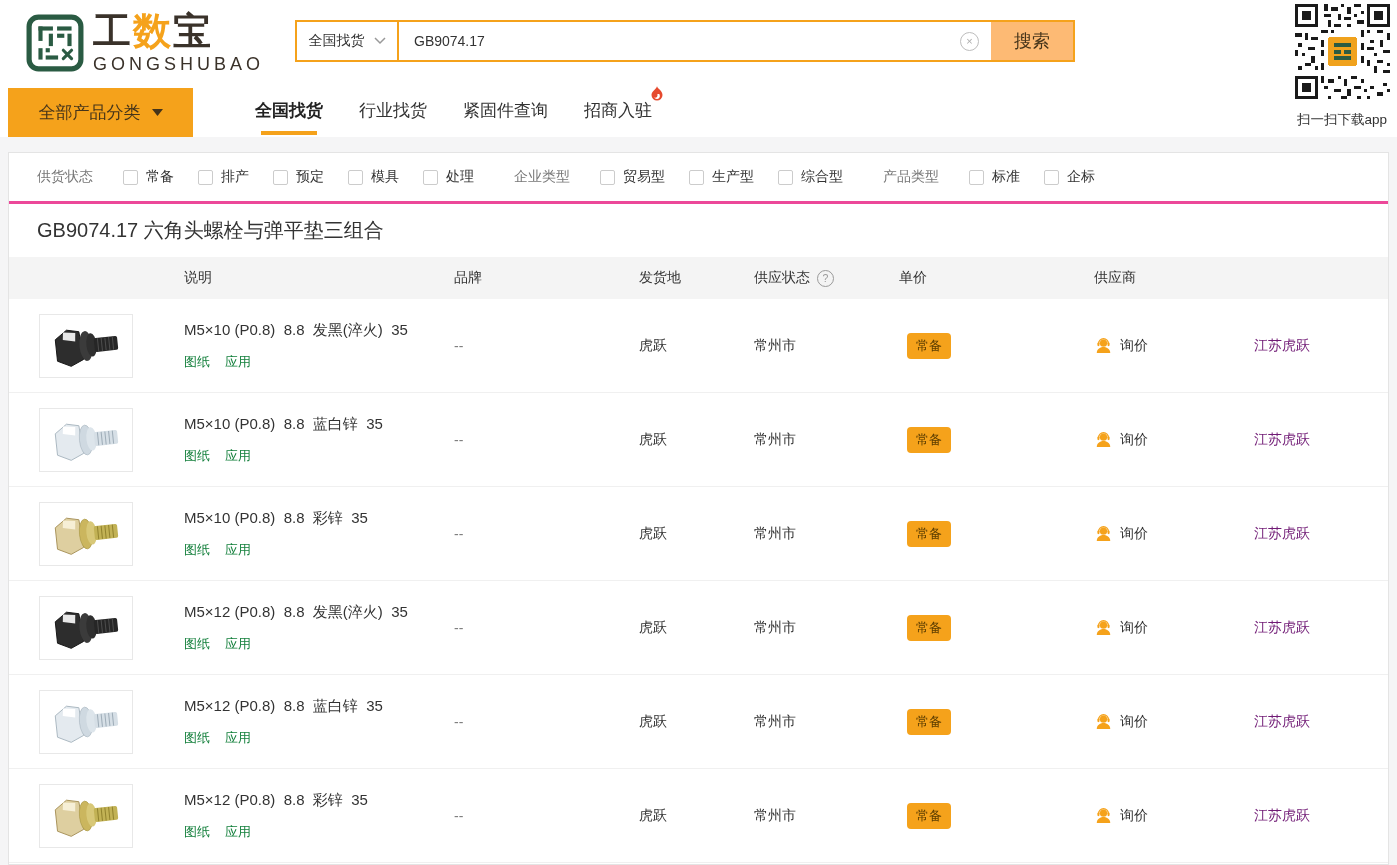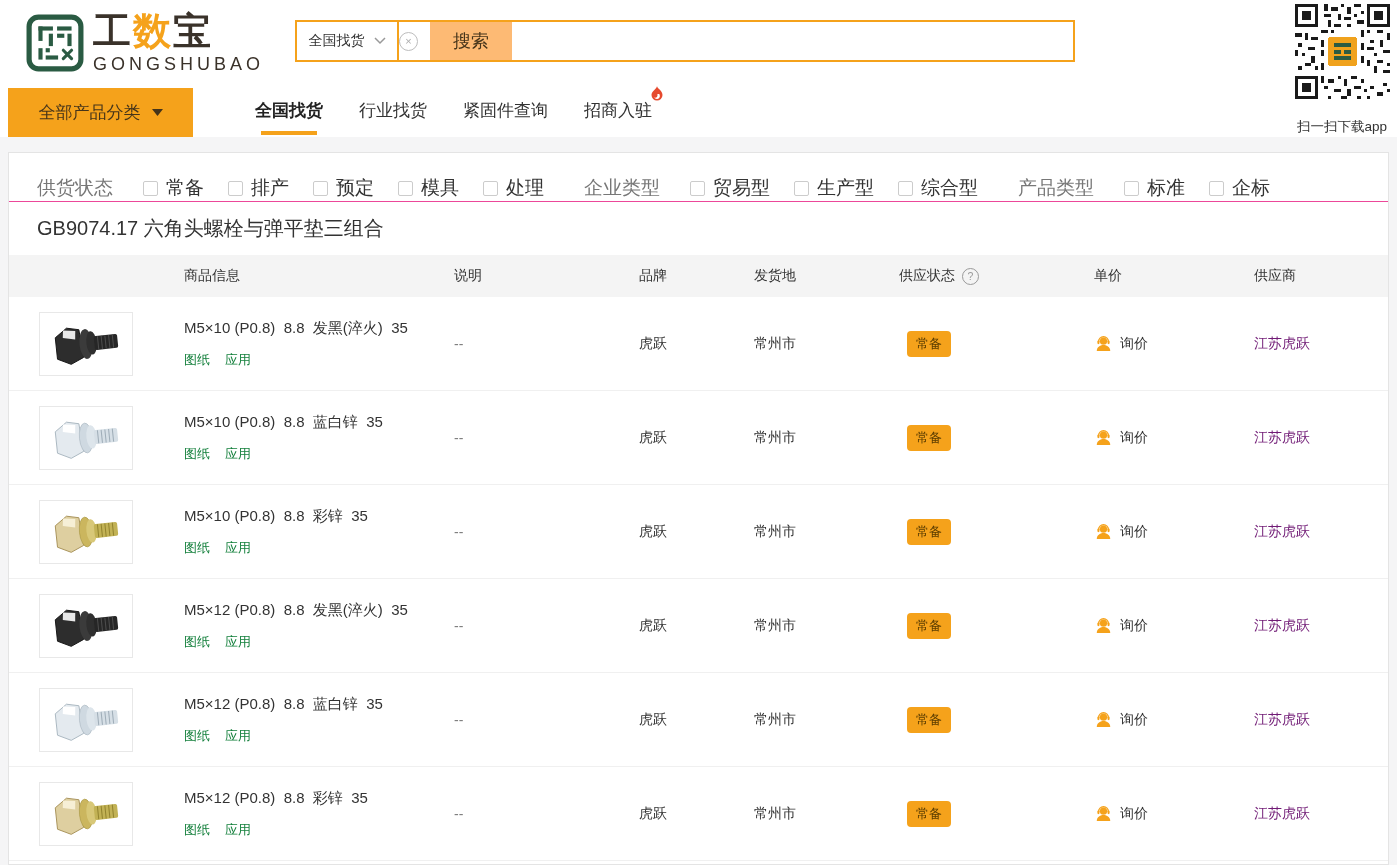--- a/index.html
+++ b/index.html
@@ -16,35 +16,35 @@
   .logo-en{font-size:18px;font-weight:normal;letter-spacing:4px;color:#3a322a;margin-top:2px}
   
   .search{position:absolute;left:295px;top:20px;width:780px;height:42px;border:2px solid #f5a21b;box-sizing:border-box;display:flex;background:#fff;align-items:stretch}
   .scope{width:100px;display:flex;align-items:center;justify-content:center;gap:9px;font-size:14px;color:#333;border-right:2px solid #f5a21b;cursor:pointer;flex:none}
   .search input{flex:1;border:none;outline:none;padding:0 15px;font-size:14px;color:#333;background:transparent;font-family:inherit}
   .clear{flex:none;align-self:center;margin-right:12px;width:17px;height:17px;border:1px solid #bdbdbd;border-radius:50%;display:flex;align-items:center;justify-content:center;font-size:11px;color:#ababab;cursor:pointer;line-height:1}
   .search-btn{flex:none;width:82px;background:#fdba74;border:none;font-size:18px;color:#45341a;cursor:pointer;font-family:inherit}
   
   .qr{position:absolute;left:1292px;top:4px;width:100px;text-align:center}
   .qr svg{width:95px;height:95px;display:block;margin:0 auto}
-  .qr-caption{font-size:13.5px;color:#333;margin-top:19px;white-space:nowrap}
+  .qr-caption{font-size:13.5px;color:#333;margin-top:12px;white-space:nowrap}
   
   .cat-btn{position:absolute;left:8px;top:88px;width:185px;height:49px;background:#f5a21b;display:flex;align-items:center;justify-content:center;gap:11px;font-size:17px;color:#45341a;cursor:pointer}
   
   .nav{position:absolute;left:255px;top:99px;display:flex;gap:36px}
   .tab{font-size:17px;color:#333;cursor:pointer;position:relative}
   .tab.active{font-weight:bold;color:#222}
   .tab.active .underline{display:block;width:56px;height:4px;background:#f5a21b;margin:9px auto 0}
   .underline{display:none}
   .flame{position:absolute;top:-13px;right:-12px}
   
   .lower{position:absolute;top:137px;left:0;width:1397px;height:728px;background:#f5f5f6}
   .card{position:absolute;left:8px;top:15px;width:1381px;height:713px;background:#fff;border:1px solid #e4e4e4;box-sizing:border-box;overflow:hidden}
   
-  .filters{height:48px;border-bottom:1px solid #ec4899;display:flex;align-items:flex-end;padding-left:28px;font-size:19px}
+  .filters{height:48px;border-bottom:3px solid #ec4899;display:flex;align-items:center;padding-left:28px;font-size:14px}
   .fgroup{display:flex;align-items:center;margin-right:16px}
   .glabel{color:#777;margin-right:30px}
   .opt{display:flex;align-items:center;margin-right:24px;cursor:pointer}
   .cb{width:13px;height:13px;border:1px solid #ccc;border-radius:2px;background:#fff;margin-right:8px;flex:none}
   .opt span:last-child{color:#333}
   
   .rtitle{height:53px;line-height:53px;padding-left:28px;font-size:20px;color:#333}
   
   .grid{display:grid;grid-template-columns:165px 270px 185px 115px 145px 195px 160px auto;align-items:center}
   .thead{height:42px;background:#f4f4f4;font-size:14px;color:#333}
@@ -114,20 +114,21 @@
     </div>
   </div>
 
   <div class="search">
     <div class="scope">
       <span>全国找货</span>
       <svg width="12" height="8" viewBox="0 0 12 8">
           <path d="M1 1l5 5 5-5" stroke="#999" stroke-width="1.5" fill="none"></path>
         </svg>
     </div>
+    <input type="text" value="GB9074.17" style="">
     <span class="clear">×</span>
     <button class="search-btn">搜索</button>
   </div>
 
   <div class="qr">
     <svg viewBox="0 0 29 29" shape-rendering="crispEdges">
       <rect width="29" height="29" fill="#fff"></rect>
       <g fill="#1a1a1a">
           <rect x="0" y="0" width="7" height="7"></rect>
           <rect x="22" y="0" width="7" height="7"></rect>
@@ -235,21 +236,20 @@
             <span class="cb"></span>
             <span>企标</span>
           </label>
     </div>
   </div>
 
   <div class="rtitle">GB9074.17 六角头螺栓与弹平垫三组合</div>
 
   <div class="thead grid">
     <div class="cell c-img"></div>
-    <div class="cell">商品信息</div>
     <div class="cell">说明</div>
     <div class="cell">品牌</div>
     <div class="cell">发货地</div>
     <div class="cell c-status">
       <span>供应状态</span>
       <span class="help">?</span>
     </div>
     <div class="cell">单价</div>
     <div class="cell">供应商</div>
   </div>

